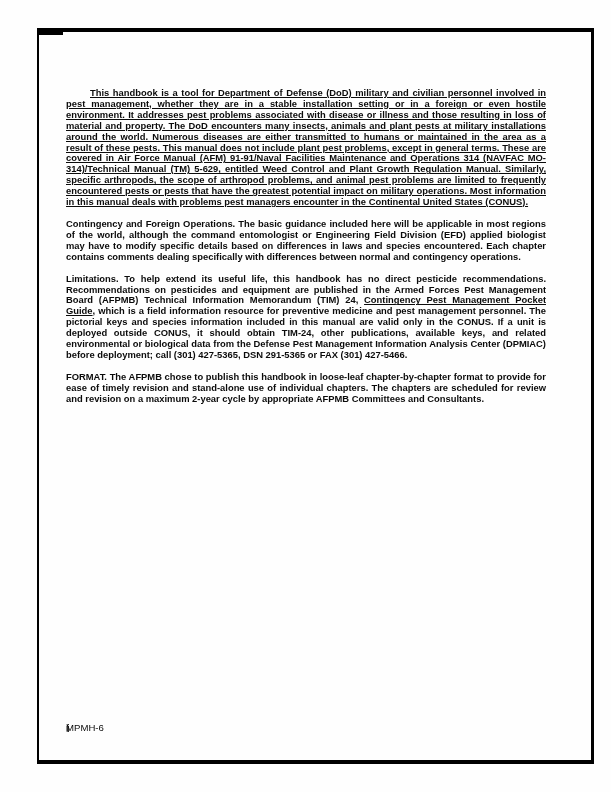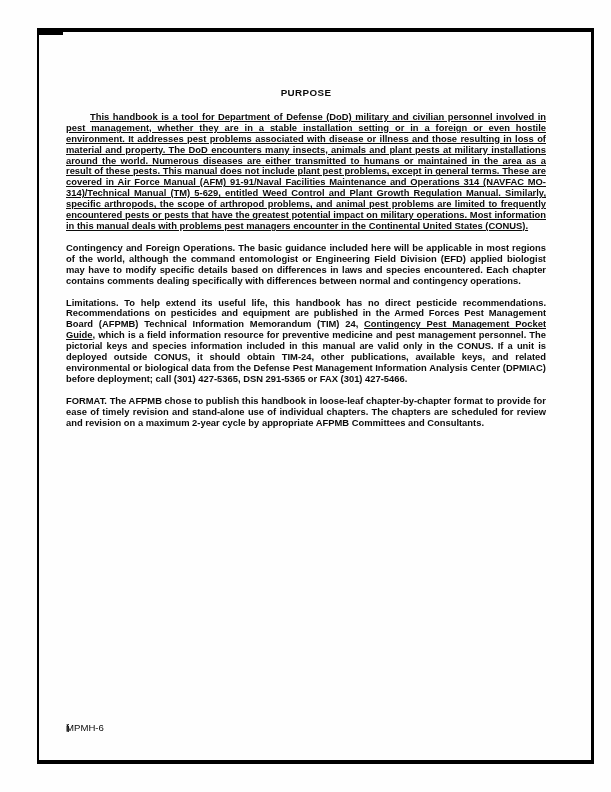--- a/index.html
+++ b/index.html
@@ -72,21 +72,20 @@
 </head>
 <body>
 
 <div class="page">
 
   <div class="scan-frame"></div>
   <div class="scan-mark"></div>
 
   <div class="content">
 
-    <div class="heading">PURPOSE</div>
 
     <p class="para indent"><span>This handbook is a tool for Department of Defense (DoD) military and civilian personnel involved in pest management, whether they are in a stable installation setting or in a foreign or even hostile environment. It addresses pest problems associated with disease or illness and those resulting in loss of material and property. The DoD encounters many insects, animals and plant pests at military installations around the world. Numerous diseases are either transmitted to humans or maintained in the area as a result of these pests. This manual does not include plant pest problems, except in general terms. These are covered in Air Force Manual (AFM) 91-91/Naval Facilities Maintenance and Operations 314 (NAVFAC MO-314)/Technical Manual (TM) 5-629, entitled </span><span class="u">Weed Control and Plant Growth Regulation Manual</span><span>. Similarly, specific arthropods, the scope of arthropod problems, and animal pest problems are limited to frequently encountered pests or pests that have the greatest potential impact on military operations. Most information in this manual deals with problems pest managers encounter in the Continental United States (CONUS).</span></p>
 
     <p class="para"><span class="lead">Contingency and Foreign Operations.</span><span> The basic guidance included here will be applicable in most regions of the world, although the command entomologist or Engineering Field Division (EFD) applied biologist may have to modify specific details based on differences in laws and species encountered. Each chapter contains comments dealing specifically with differences between normal and contingency operations.</span></p>
 
     <p class="para"><span class="lead">Limitations.</span><span> To help extend its useful life, this handbook has no direct pesticide recommendations. Recommendations on pesticides and equipment are published in the Armed Forces Pest Management Board (AFPMB) Technical Information Memorandum (TIM) 24, </span><span class="u">Contingency Pest Management Pocket Guide</span><span>, which is a field information resource for preventive medicine and pest management personnel. The pictorial keys and species information included in this manual are valid only in the CONUS. If a unit is deployed outside CONUS, it should obtain TIM-24, other publications, available keys, and related environmental or biological data from the Defense Pest Management Information Analysis Center (DPMIAC) before deployment; call (301) 427-5365, DSN 291-5365 or FAX (301) 427-5466.</span></p>
 
     <p class="para"><span class="lead">FORMAT.</span><span> The AFPMB chose to publish this handbook in loose-leaf chapter-by-chapter format to provide for ease of timely revision and stand-alone use of individual chapters. The chapters are scheduled for review and revision on a maximum 2-year cycle by appropriate AFPMB Committees and Consultants.</span></p>
 
 

